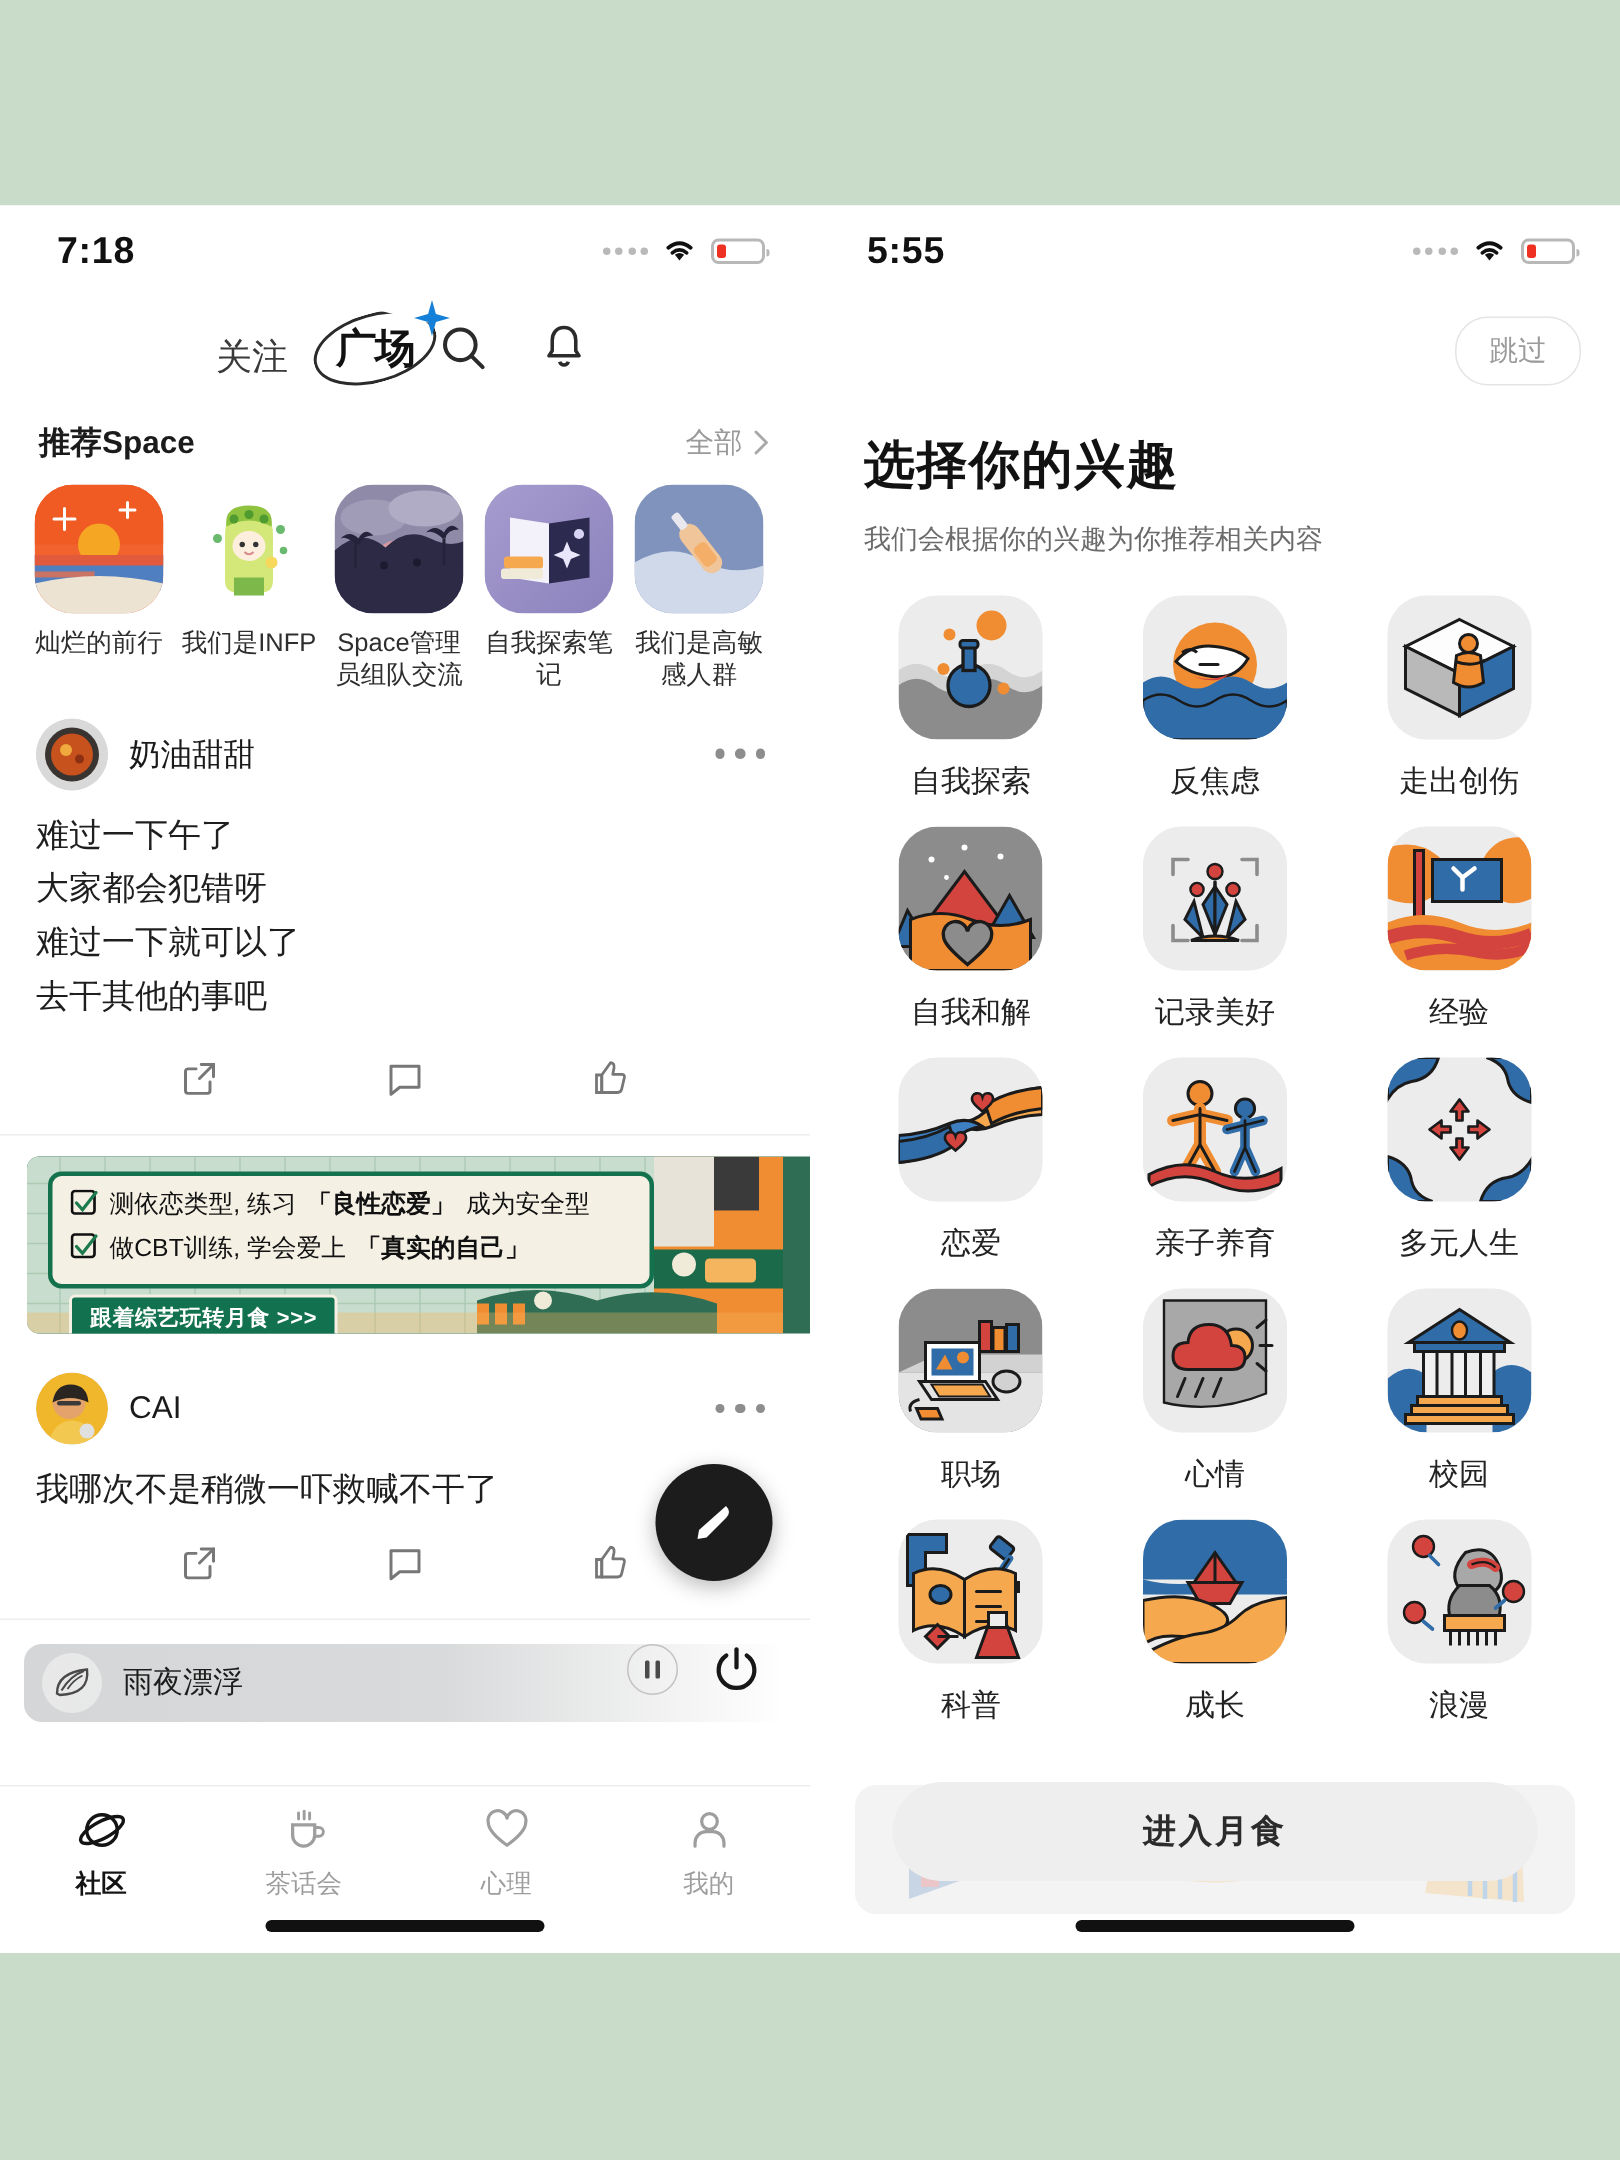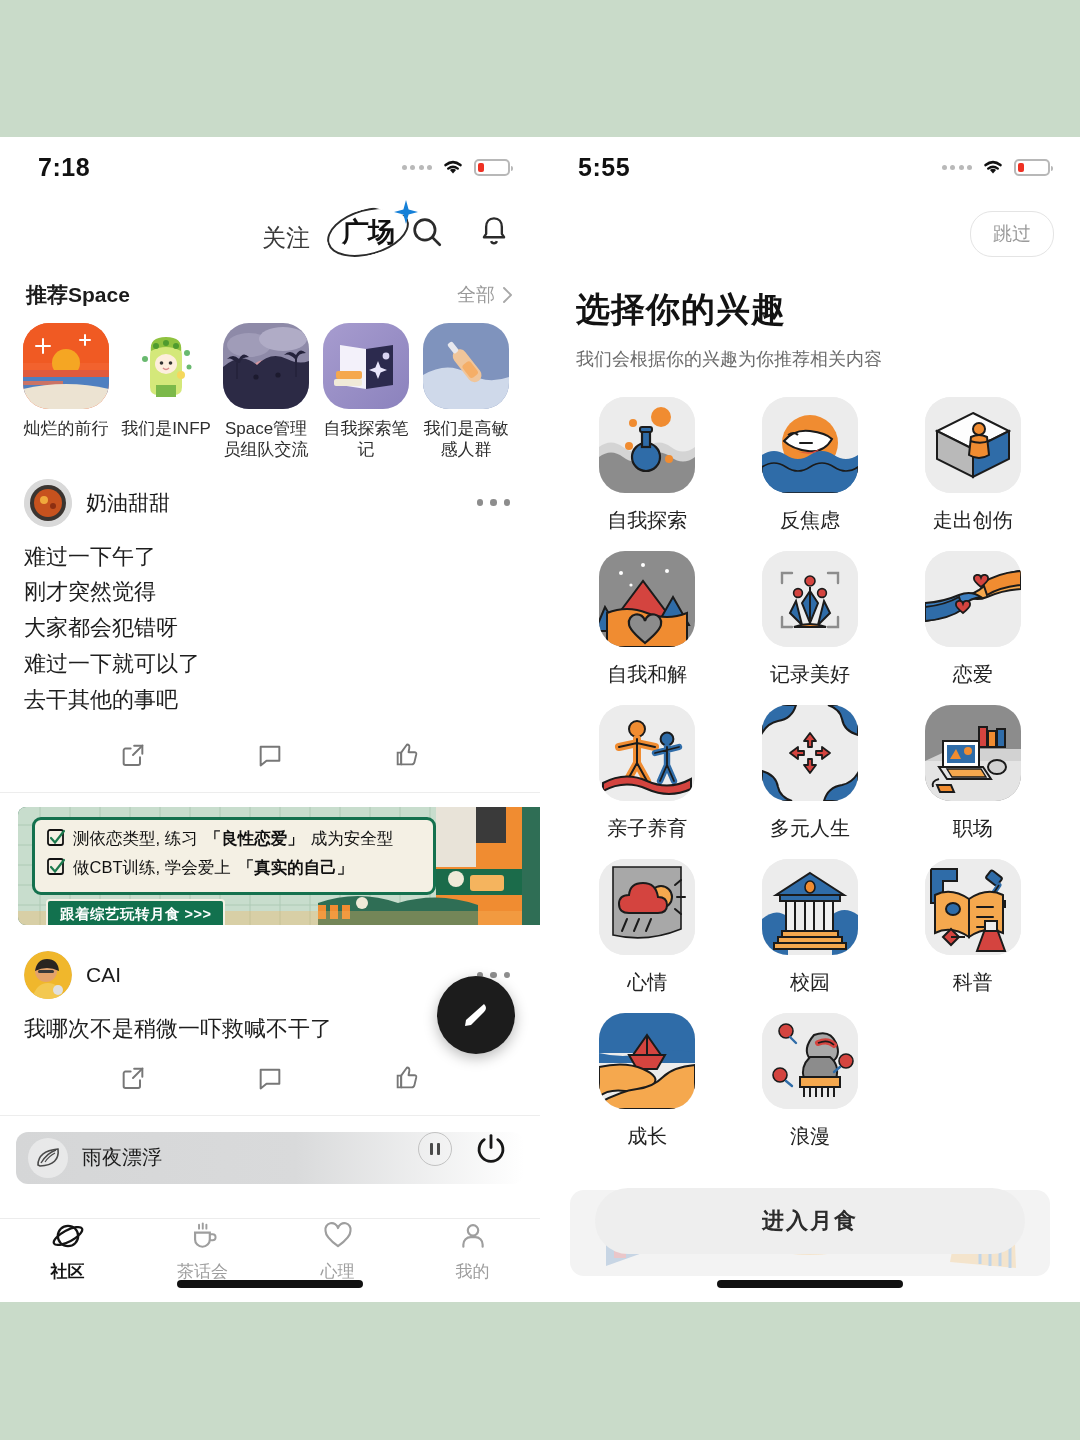--- a/index.html
+++ b/index.html
@@ -51,21 +51,21 @@
   }
   .batt::after {
     content: ""; position: absolute; right: -5px; top: 5px;
     width: 2.5px; height: 5px; background: #b8b8b8; border-radius: 0 2px 2px 0;
   }
   .batt .lvl { height: 100%; background: #ef3124; border-radius: 2px; }
 
   
   .l-topnav {
     height: 70px; display: flex; align-items: center;
-    padding: 0 30px 0 26px; justify-content: flex-end;
+    padding: 0 30px 0 26px; justify-content: center;
   }
   .l-tabs { display: flex; align-items: flex-end; gap: 16px; }
   .tab-follow {
     font-size: 24px; color: #3a3a3a; font-weight: 500;
     padding-bottom: 4px;
   }
   .tab-plaza {
     position: relative; width: 84px; height: 52px;
     display: flex; align-items: center; justify-content: center;
   }
@@ -165,23 +165,23 @@
   
   .fab {
     position: absolute; right: 25px; bottom: 248px;
     width: 78px; height: 78px; border-radius: 50%;
     background: #1c1c1c; display: flex; align-items: center; justify-content: center;
     box-shadow: 0 4px 14px rgba(0,0,0,.28);
   }
 
   
   .tabbar {
-    position: absolute; left: 0; bottom: 0; width: 540px; height: 84px;
+    position: absolute; left: 0; bottom: 0; width: 540px; height: 112px;
     border-top: 1px solid #ececec; background: #fff;
-    display: flex; align-items: flex-start; 
+    display: flex; align-items: flex-start; padding-top: 12px;
   }
   .tabbar .ti { flex: 1; display: flex; flex-direction: column; align-items: center; gap: 7px; }
   .tabbar .ti span { font-size: 17px; color: #9e9e9e; }
   .tabbar .ti.active span { color: #141414; font-weight: 700; }
   .homebar {
     position: absolute; bottom: 14px; left: 50%; transform: translateX(-50%);
     width: 186px; height: 8px; border-radius: 4px; background: #111;
   }
 
   
@@ -398,21 +398,20 @@
             <div class="uname">奶油甜甜</div>
           </div>
           <div class="dots3">
               <i></i>
               <i></i>
               <i></i>
             </div>
         </div>
         <div class="post-body">
           <div>难过一下午了</div>
-          <div>刚才突然觉得</div>
           <div>大家都会犯错呀</div>
           <div>难过一下就可以了</div>
           <div>去干其他的事吧</div>
         </div>
         <div class="post-actions">
           <svg width="28" height="28" viewBox="0 0 24 24">
             <path d="M13 4 h7 v7" stroke="#777" stroke-width="1.7" fill="none" stroke-linecap="round"></path>
             <path d="M20 4 L12 12" stroke="#777" stroke-width="1.7" stroke-linecap="round"></path>
             <path d="M18 14 v5 a1.5 1.5 0 0 1 -1.5 1.5 h-11 A1.5 1.5 0 0 1 4 19 V8 a1.5 1.5 0 0 1 1.5 -1.5 H10" stroke="#777" stroke-width="1.7" fill="none" stroke-linecap="round"></path>
           </svg>
@@ -699,20 +698,36 @@
               <g fill="#d4443f" stroke="#1b1b1b" stroke-width="1.6">
                 <circle cx="48" cy="30" r="5"></circle>
                   <circle cx="36" cy="42" r="4.4"></circle>
                   <circle cx="60" cy="42" r="4.4"></circle>
               </g>
             </svg>
           </div>
           <div class="glabel">记录美好</div>
         </div>
 
+        <div class="gcell">
+          <div class="gicon">
+            <svg viewBox="0 0 96 96" width="96" height="96">
+              <rect width="96" height="96" fill="#ececec"></rect>
+              <path d="M0 14 q20 -6 34 6 q14 12 0 24 q-14 12 -34 4z" fill="#f08c31"></path>
+              <path d="M96 8 q-20 -4 -30 10 q-10 14 2 26 q12 12 28 4z" fill="#f08c31"></path>
+              <rect x="18" y="16" width="6" height="70" fill="#d4443f" stroke="#1b1b1b" stroke-width="2"></rect>
+              <rect x="30" y="22" width="46" height="28" fill="#2f6ca8" stroke="#1b1b1b" stroke-width="2"></rect>
+              <path d="M50 42 V34 M50 34 L44 28 M50 34 L58 28" stroke="#fff" stroke-width="3" fill="none" stroke-linecap="round"></path>
+              <path d="M0 64 q24 -10 48 0 q24 10 48 0 v32 H0z" fill="#f08c31"></path>
+              <path d="M0 74 q24 -8 48 0 q24 8 48 -2" stroke="#d4443f" stroke-width="9" fill="none"></path>
+              <path d="M12 86 q24 -8 48 -2 q20 4 36 -4" stroke="#d4443f" stroke-width="7" fill="none"></path>
+            </svg>
+          </div>
+          <div class="glabel">经验</div>
+        </div>
 
         <div class="gcell">
           <div class="gicon">
             <svg viewBox="0 0 96 96" width="96" height="96">
               <rect width="96" height="96" fill="#ececec"></rect>
               <path d="M96 20 q-22 2 -38 16 q-8 7 -18 8 q10 7 22 2 q16 -7 34 -8z" fill="#f5a84e" stroke="#1b1b1b" stroke-width="2"></path>
               <path d="M58 32 q14 -10 38 -12 v14 q-20 2 -34 10z" fill="#f08c31" stroke="#1b1b1b" stroke-width="2"></path>
               <path d="M0 70 q22 -2 38 -16 q8 -7 18 -8 q-10 -7 -22 -2 q-16 7 -34 8z" fill="#3d7fc0" stroke="#1b1b1b" stroke-width="2"></path>
               <path d="M38 58 q-14 10 -38 12 v-14 q20 -2 34 -10z" fill="#2f6ca8" stroke="#1b1b1b" stroke-width="2"></path>
               <path d="M56 36 c-5 -4 -7 -6 -7 -8 a3.6 3.6 0 0 1 7 -1.6 a3.6 3.6 0 0 1 7 1.6 c0 2 -2 4 -7 8z" fill="#d4443f" stroke="#1b1b1b" stroke-width="1.8"></path>

